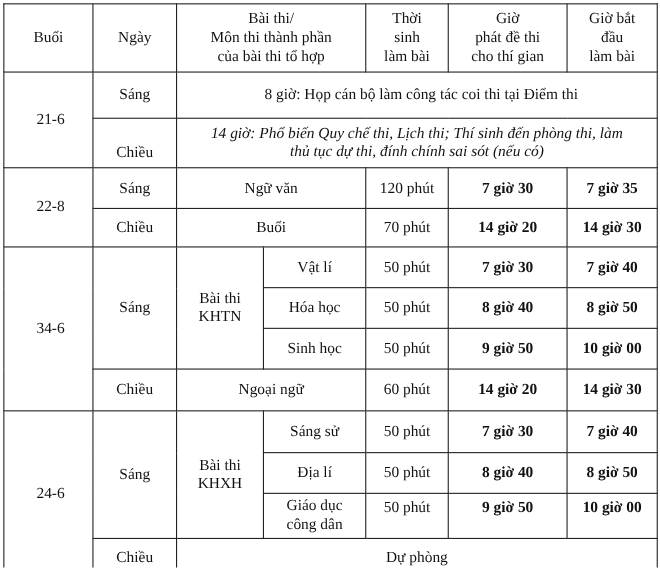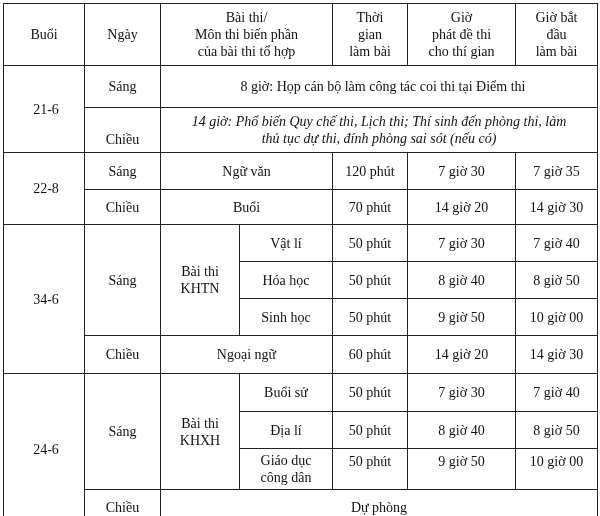--- a/index.html
+++ b/index.html
@@ -13,21 +13,21 @@
   }
   table.sched td, table.sched th {
     border: 1px solid #222;
     padding: 0 4px;
     text-align: center;
     vertical-align: middle;
     line-height: 17px;
   }
   table.sched th { font-weight: normal; font-size: 14px; }
   .left { text-align: right; padding-left: 8px !important; }
-  .bold { font-weight: normal; margin-top: 20px; }
+  .bold { font-weight: bold; margin-top: 20px; }
   .note { text-align: left; padding-left: 12px !important; }
   .note2 { text-align: center !important; font-style: italic; }
 </style>
 </head>
 <body>
 
 <table class="sched">
   <colgroup>
     <col style="width:81px">
     <col style="width:76px">
@@ -36,26 +36,26 @@
     <col style="width:75px">
     <col style="width:108px">
     <col style="width:82px">
   </colgroup>
   <thead>
     <tr style="height:62px">
       <th><span>Buổi</span></th>
       <th><span>Ngày</span></th>
       <th colspan="2">
         <span>Bài thi/</span><br>
-        <span>Môn thi biến phần</span><br>
+        <span>Môn thi thành phần</span><br>
         <span>của bài thi tổ hợp</span>
       </th>
       <th>
         <span>Thời</span><br>
-        <span>gian</span><br>
+        <span>sinh</span><br>
         <span>làm bài</span>
       </th>
       <th>
         <span>Giờ</span><br>
         <span>phát đề thi</span><br>
         <span>cho thí gian</span>
       </th>
       <th>
         <span>Giờ bắt</span><br>
         <span>đầu</span><br>
@@ -67,21 +67,21 @@
 
     <tr style="height:42px">
       <td rowspan="2" class="left">21-6</td>
       <td>Sáng</td>
       <td colspan="5" class="note">8 giờ: Họp cán bộ làm công tác coi thi tại Điểm thi</td>
     </tr>
     <tr style="height:45px">
       <td style="vertical-align:bottom; padding-bottom:4px">Chiều</td>
       <td colspan="5" class="note2">
         <span>14 giờ: Phổ biến Quy chế thi, Lịch thi; Thí sinh đến phòng thi, làm</span><br>
-        <span>thủ tục dự thi, đính phòng sai sót (nếu có)</span>
+        <span>thủ tục dự thi, đính chính sai sót (nếu có)</span>
       </td>
     </tr>
 
     <tr style="height:37px">
       <td rowspan="2" class="left">22-8</td>
       <td>Sáng</td>
       <td colspan="2">Ngữ văn</td>
       <td>120 phút</td>
       <td class="bold">7 giờ 30</td>
       <td class="bold">7 giờ 35</td>
@@ -126,21 +126,21 @@
       <td class="bold">14 giờ 30</td>
     </tr>
 
     <tr style="height:38px">
       <td rowspan="4" class="left">24-6</td>
       <td rowspan="3">Sáng</td>
       <td rowspan="3">
         <span>Bài thi</span><br>
         <span>KHXH</span>
       </td>
-      <td>Buổi sử</td>
+      <td>Sáng sử</td>
       <td>50 phút</td>
       <td class="bold">7 giờ 30</td>
       <td class="bold">7 giờ 40</td>
     </tr>
     <tr style="height:37px">
       <td>Địa lí</td>
       <td>50 phút</td>
       <td class="bold">8 giờ 40</td>
       <td class="bold">8 giờ 50</td>
     </tr>

